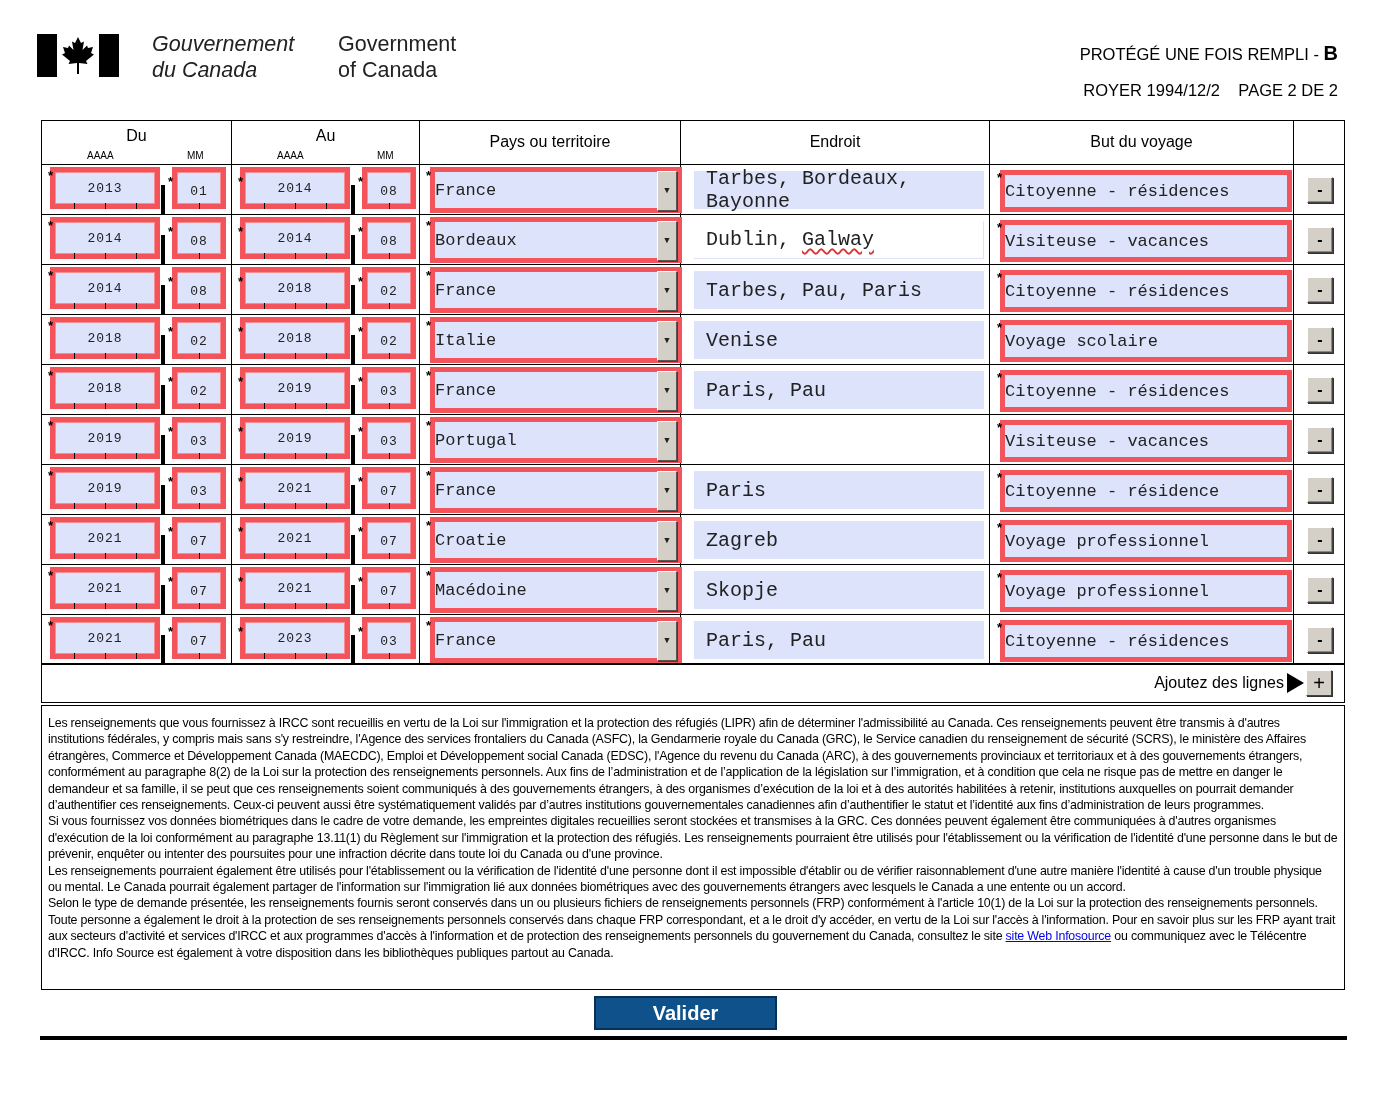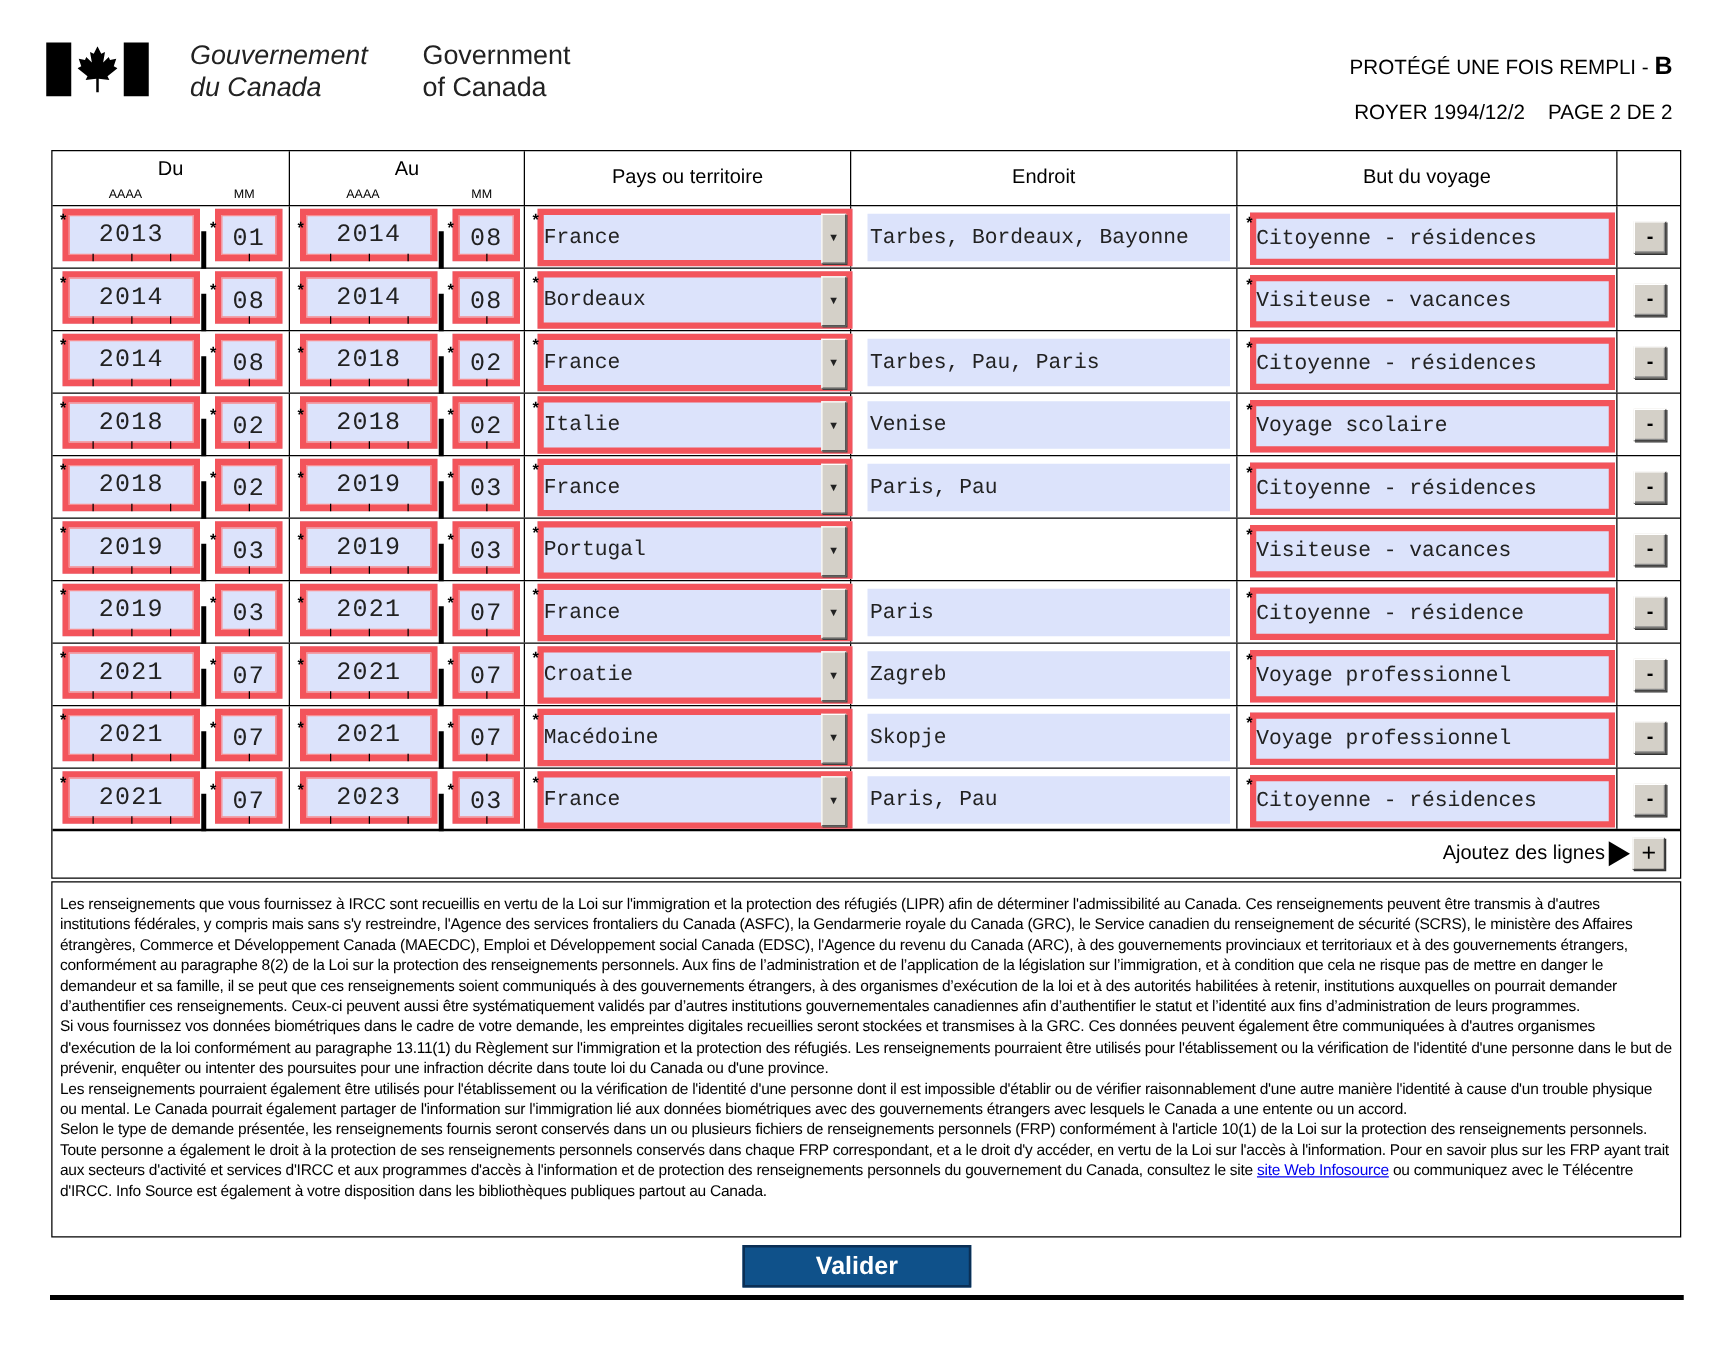--- a/index.html
+++ b/index.html
@@ -23,30 +23,30 @@
   .grid { position: absolute; left: 41px; top: 120px; width: 1304px; border: 1px solid #000; }
   .hdr { position: relative; height: 44px; border-bottom: 1px solid #000; }
   .hcell { position: absolute; top: 0; height: 43px; border-right: 1px solid #000; text-align: center; font-size: 16px; }
   .hcell .t { display: block; margin-top: 6px; }
   .hcell .sub { position: absolute; top: 29px; font-size: 10px; }
   .row { position: relative; height: 50px; border-bottom: 1px solid #000; }
   .row.thick { border-bottom: 2px solid #000; }
   .vline { position: absolute; top: 0; bottom: 0; width: 1px; background: #000; }
 
   .req { position: absolute; font-size: 13px; font-weight: bold; line-height: 10px; z-index: 3; }
-  .fld { position: absolute; background: #dce3fb; border: 5px solid #f3545b; outline: 1px solid #f98c8f; outline-offset: -6px; font-family: "Liberation Mono", monospace; color: #222; font-size: 20px; display: flex; align-items: center; }
+  .fld { position: absolute; background: #dce3fb; border: 5px solid #f3545b; outline: 1px solid #f98c8f; outline-offset: -6px; font-family: "Liberation Mono", monospace; color: #222; font-size: 13px; display: flex; align-items: center; }
   .fld.year { justify-content: center; letter-spacing: 1px; }
   .fld.month { justify-content: center; padding-top: 6px; letter-spacing: 1px; }
   .ticks { position: absolute; left: 0; right: 0; bottom: -5px; height: 6px; }
   .ticks span { position: absolute; bottom: 0; width: 1px; height: 6px; background: #000; }
   .sep { position: absolute; width: 4px; height: 30px; background: #000; }
 
   .country { position: absolute; left: 428px; width: 252px; height: 46px; top: 2px; background: #dce3fb; border: 5px solid #f3545b; font-family: "Liberation Mono", monospace; font-size: 17px; display: flex; align-items: center; padding-left: 0; color: #222; }
   .country .ddbtn { position: absolute; right: 0; top: -1px; width: 20px; height: 40px; background: #d4d0c8; border: 1px solid #555; border-top-color: #fff; border-left-color: #fff; box-shadow: 1px 1px 0 #404040; display: flex; align-items: center; justify-content: center; font-size: 9px; }
-  .place { position: absolute; left: 693px; width: 290px; height: 38px; top: 6px; background: #dce3fb; font-family: "Liberation Mono", monospace; font-size: 17px; display: flex; align-items: center; padding-left: 2px; color: #222; }
+  .place { position: absolute; left: 693px; width: 290px; height: 38px; top: 6px; background: #dce3fb; font-family: "Liberation Mono", monospace; font-size: 20px; display: flex; align-items: center; padding-left: 12px; color: #222; }
   .place.white { background: #fff; border: 1px solid #dce3fb; border-top: none; border-left: none; }
   .wavy { text-decoration: underline wavy #d33; text-underline-offset: 3px; }
   .purpose { position: absolute; left: 998px; width: 292px; height: 42px; top: 5px; background: #dce3fb; border: 5px solid #f3545b; font-family: "Liberation Mono", monospace; font-size: 17px; display: flex; align-items: center; color: #222; }
   .minus { position: absolute; left: 1306px; top: 12px; width: 26px; height: 26px; background: #d4d0c8; border: 1px solid #444; border-top-color: #fff; border-left-color: #fff; box-shadow: 1px 1px 0 #333, inset -1px -1px 0 #888; font-weight: bold; font-size: 16px; display: flex; align-items: center; justify-content: center; cursor: pointer; }
 
   .addrow { position: relative; height: 37px; }
   .addlabel { position: absolute; right: 60px; top: 9px; font-size: 16px; }
   .arrow { position: absolute; right: 40px; top: 8px; width: 0; height: 0; border-top: 10px solid transparent; border-bottom: 10px solid transparent; border-left: 17px solid #000; }
   .plus { position: absolute; right: 12px; top: 5px; width: 26px; height: 26px; background: #d4d0c8; border: 1px solid #444; border-top-color: #fff; border-left-color: #fff; box-shadow: 1px 1px 0 #333; font-size: 20px; display: flex; align-items: center; justify-content: center; cursor: pointer; }
 
@@ -205,20 +205,23 @@
             <span style="left:22px"></span>
           </div>
     </div>
 
     <span class="req" style="left:384px;top:6px;">*</span>
     <div class="country" style="left:388px;">
       <span>Bordeaux</span>
       <div class="ddbtn">▼</div>
     </div>
 
+    <div class="place white" style="left:652px;">
+      <span>Dublin, <span class="wavy">Galway</span></span>
+    </div>
 
     <span class="req" style="left:955px;top:8px;">*</span>
     <div class="purpose" style="left:958px;">
       <span>Visiteuse - vacances</span>
     </div>
 
     <div class="minus" style="left:1265px;">-</div>
   </div>
 
   <div class="row">

